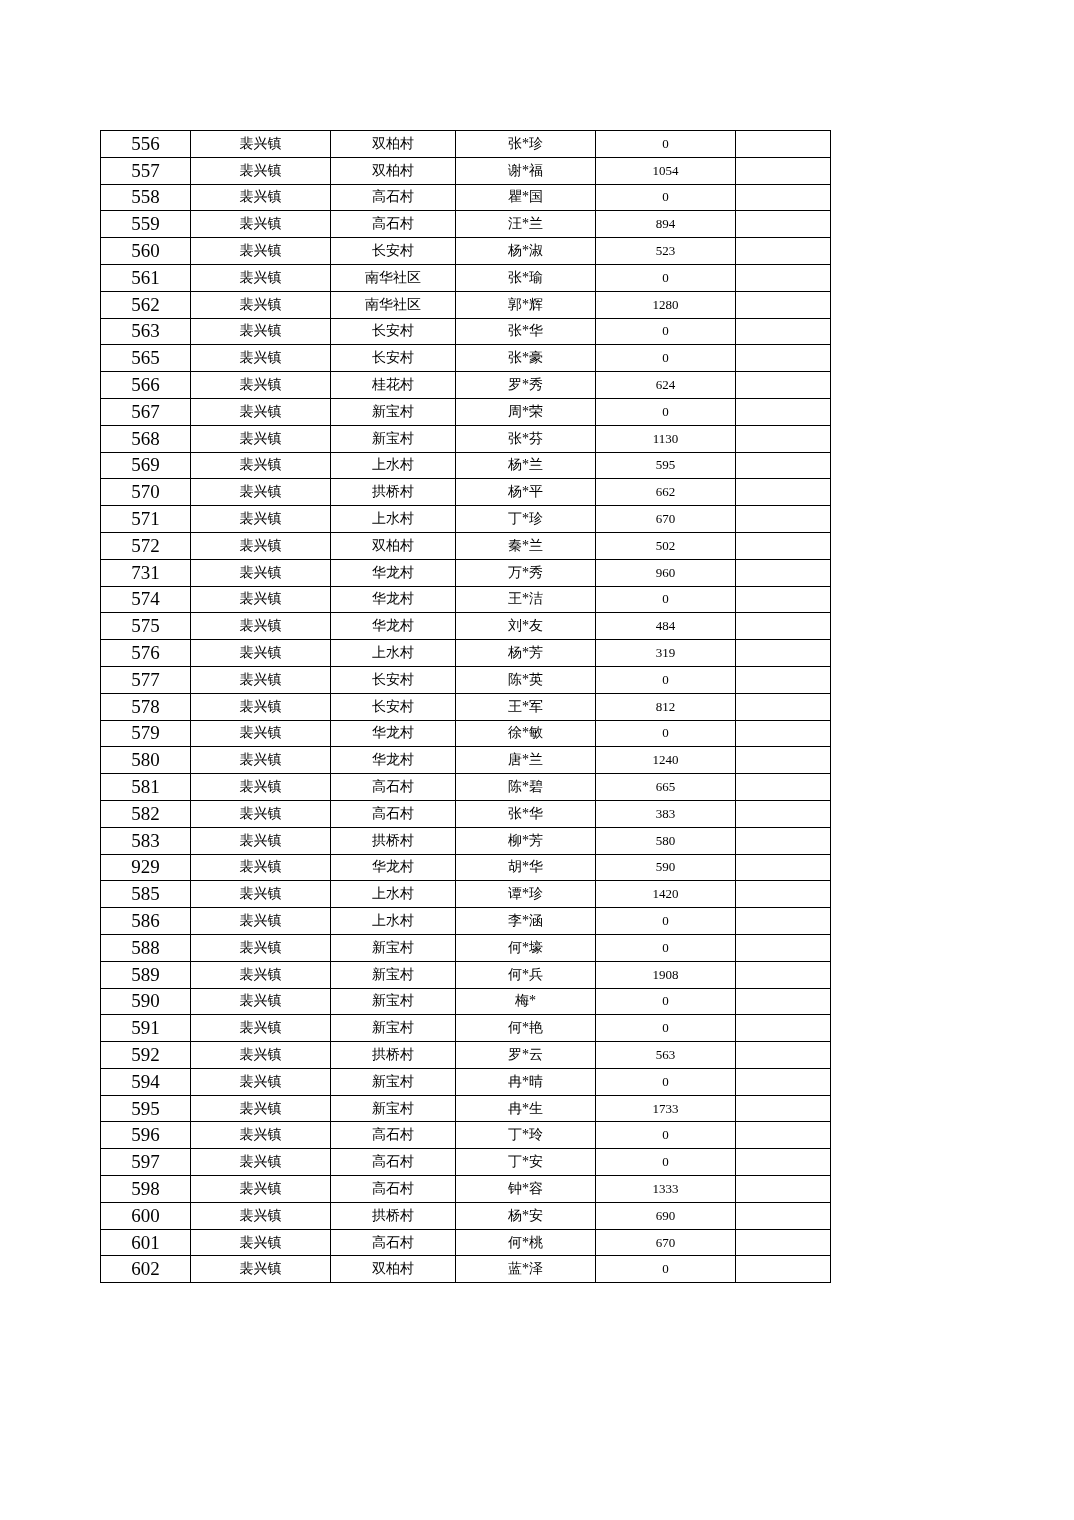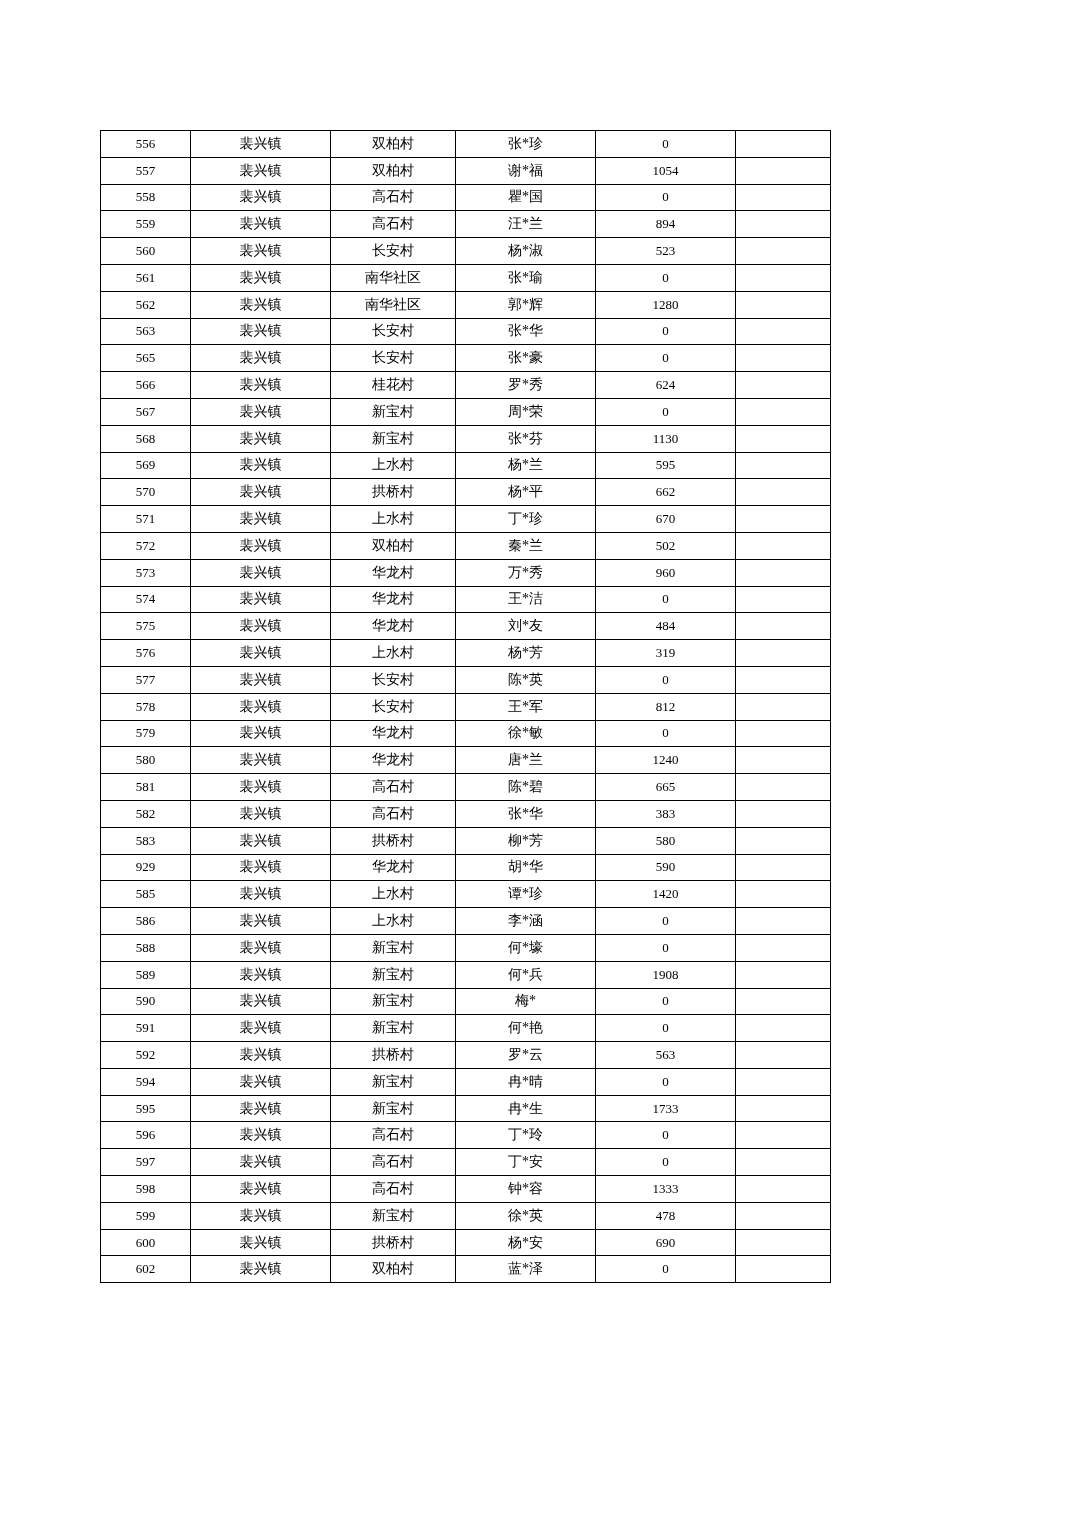--- a/index.html
+++ b/index.html
@@ -36,21 +36,21 @@
     background: #ffffff;
   }
   col.c-serial  { width: 90px; }
   col.c-town    { width: 140px; }
   col.c-village { width: 125px; }
   col.c-name    { width: 140px; }
   col.c-amount  { width: 140px; }
   col.c-blank   { width: 95px; }
 
   td.cell-serial {
-    font-size: 13px;
+    font-size: 19px;
     font-family: "Liberation Serif", "DejaVu Serif", serif;
   }
   td.cell-town, td.cell-village, td.cell-name {
     font-size: 14px;
   }
   td.cell-amount {
     font-size: 13px;
   }
 </style>
 </head>
@@ -206,21 +206,21 @@
   <tr>
     <td class="cell-serial">572</td>
     <td class="cell-town">裴兴镇</td>
     <td class="cell-village">双柏村</td>
     <td class="cell-name">秦*兰</td>
     <td class="cell-amount">502</td>
     <td class="cell-blank"></td>
   </tr>
 
   <tr>
-    <td class="cell-serial">573</td>
+    <td class="cell-serial">731</td>
     <td class="cell-town">裴兴镇</td>
     <td class="cell-village">华龙村</td>
     <td class="cell-name">万*秀</td>
     <td class="cell-amount">960</td>
     <td class="cell-blank"></td>
   </tr>
 
   <tr>
     <td class="cell-serial">574</td>
     <td class="cell-town">裴兴镇</td>
@@ -423,38 +423,38 @@
 
   <tr>
     <td class="cell-serial">598</td>
     <td class="cell-town">裴兴镇</td>
     <td class="cell-village">高石村</td>
     <td class="cell-name">钟*容</td>
     <td class="cell-amount">1333</td>
     <td class="cell-blank"></td>
   </tr>
 
-  <tr>
-    <td class="cell-serial">599</td>
-    <td class="cell-town">裴兴镇</td>
-    <td class="cell-village">新宝村</td>
-    <td class="cell-name">徐*英</td>
-    <td class="cell-amount">478</td>
-    <td class="cell-blank"></td>
-  </tr>
 
   <tr>
     <td class="cell-serial">600</td>
     <td class="cell-town">裴兴镇</td>
     <td class="cell-village">拱桥村</td>
     <td class="cell-name">杨*安</td>
     <td class="cell-amount">690</td>
     <td class="cell-blank"></td>
   </tr>
 
+  <tr>
+    <td class="cell-serial">601</td>
+    <td class="cell-town">裴兴镇</td>
+    <td class="cell-village">高石村</td>
+    <td class="cell-name">何*桃</td>
+    <td class="cell-amount">670</td>
+    <td class="cell-blank"></td>
+  </tr>
 
   <tr>
     <td class="cell-serial">602</td>
     <td class="cell-town">裴兴镇</td>
     <td class="cell-village">双柏村</td>
     <td class="cell-name">蓝*泽</td>
     <td class="cell-amount">0</td>
     <td class="cell-blank"></td>
   </tr>
 </tbody>

